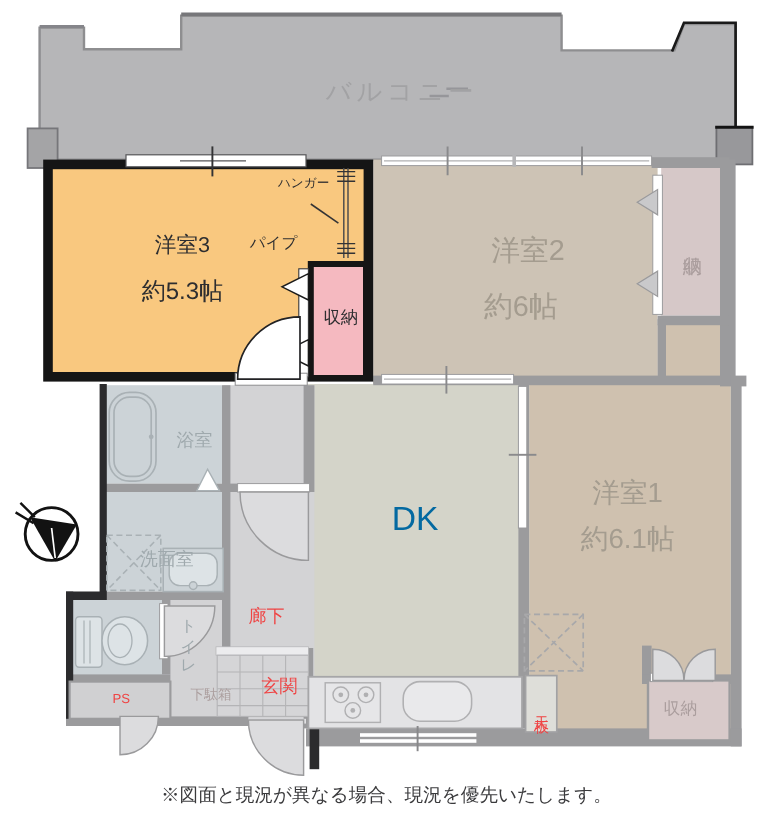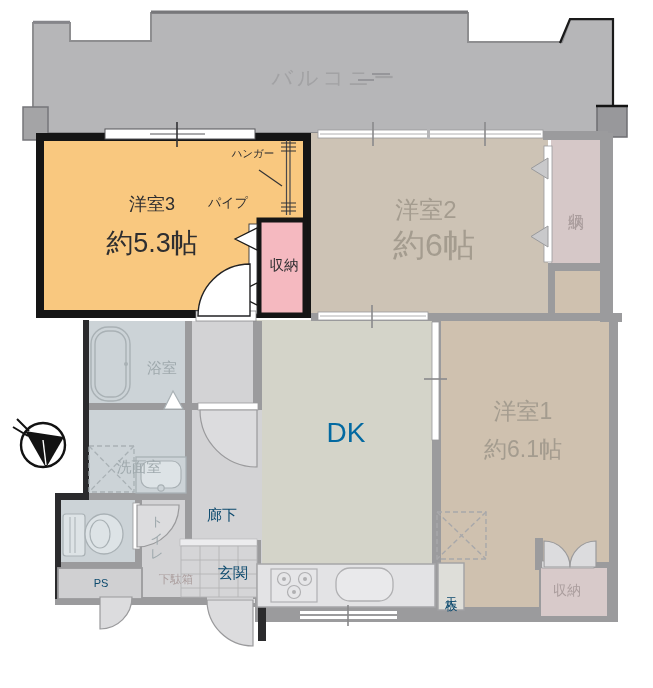--- a/index.html
+++ b/index.html
@@ -7,21 +7,21 @@
     position:relative;width:653px;height:688px;background:#ffffff;overflow:hidden;
     font-family:Liberation Sans, sans-serif;
   }
   .stage svg{position:absolute;left:0;top:0;}
   .lbl{
     position:absolute;transform:translate(-50%,-50%);white-space:nowrap;
     line-height:1;pointer-events:none;
   }
   .vert{writing-mode:vertical-rl;letter-spacing:2px;}
   .t-dark{color:#2e2e30;}
-  .t-fade{color:#0c4a6e;}
+  .t-fade{color:#ef4444;}
   .t-tan{color:#a49c8f;}
   .t-dk{color:#0369a1;}
   .t-bath{color:#9fa9ad;}
   .t-pink{color:#ab9e9e;}
   .t-balc{color:#a2a2a4;letter-spacing:4px;}
   .t-cap{color:#3a3a3c;}
   .w{fill:#9b9b9d;}
   .wb{fill:#2b2b2d;}
   .band{fill:#ffffff;stroke:#9a9a9c;stroke-width:0.8;}
   .doorpie{fill:#dcdcde;stroke:#9a9a9c;stroke-width:1.2;}
@@ -203,38 +203,39 @@
     <circle cx="43" cy="445" r="22" fill="#ffffff" stroke="#121212" stroke-width="2.4"></circle>
     <polygon points="25,431 64,437 46,468" fill="#121212"></polygon>
     <path d="M46,465 L43,440" stroke="#ffffff" stroke-width="1.4" fill="none"></path>
     <path d="M13,427 L28,436 M17,419 L29,431" stroke="#121212" stroke-width="2" fill="none"></path>
   </g>
 </svg>
 
   <div class="lbl t-balc" style="left:335px;top:77px;font-size:21px;">バルコニー</div>
 
   <div class="lbl t-dark" style="left:152px;top:204px;font-size:18px;">洋室3</div>
-  <div class="lbl t-dark" style="left:152px;top:243px;font-size:27px;">約5.3帖</div>
+  <div class="lbl t-dark" style="left:152px;top:243px;font-size:20px;">約5.3帖</div>
   <div class="lbl t-dark" style="left:253px;top:153px;font-size:10.5px;text-align:center;">ハンガー</div>
   <div class="lbl t-dark" style="left:228px;top:166px;font-size:13px;margin-top:36px;">パイプ</div>
   <div class="lbl t-dark" style="left:284px;top:265px;font-size:14.5px;">収納</div>
 
-  <div class="lbl t-tan" style="left:426px;top:210px;font-size:24px;">洋室2</div>
-  <div class="lbl t-tan" style="left:434px;top:245px;font-size:32px;">約6帖</div>
+  <div class="lbl t-tan" style="left:440px;top:210px;font-size:24px;">洋室2</div>
+  <div class="lbl t-tan" style="left:434px;top:256px;font-size:24px;">約6帖</div>
   <div class="lbl t-pink vert" style="left:576px;top:202px;font-size:16px;">収納</div>
 
   <div class="lbl t-tan" style="left:523px;top:411px;font-size:23px;">洋室1</div>
   <div class="lbl t-tan" style="left:523px;top:449px;font-size:23px;">約6.1帖</div>
   <div class="lbl t-pink" style="left:567px;top:590px;font-size:14px;">収納</div>
 
   <div class="lbl t-dk" style="left:346px;top:433px;font-size:28px;">DK</div>
 
   <div class="lbl t-bath" style="left:162px;top:367px;font-size:15px;">浴室</div>
   <div class="lbl t-bath" style="left:139px;top:430px;font-size:15px;margin-top:36px;">洗面室</div>
   <div class="lbl t-bath vert" style="left:157px;top:532px;font-size:13px;">トイレ</div>
 
   <div class="lbl t-fade" style="left:222px;top:514px;font-size:15px;">廊下</div>
   <div class="lbl t-fade" style="left:233px;top:572px;font-size:15px;">玄関</div>
   <div class="lbl t-fade" style="left:101px;top:583px;font-size:11px;">PS</div>
   <div class="lbl t-pink" style="left:176px;top:580px;font-size:11.5px;">下駄箱</div>
   <div class="lbl t-fade vert" style="left:451px;top:589px;font-size:12.5px;">天板</div>
 
+  <div class="lbl t-cap" style="left:322px;top:663px;font-size:15.5px;">※図面と現況が異なる場合、現況を優先いたします。</div>
 </div>
 
 </body></html>

